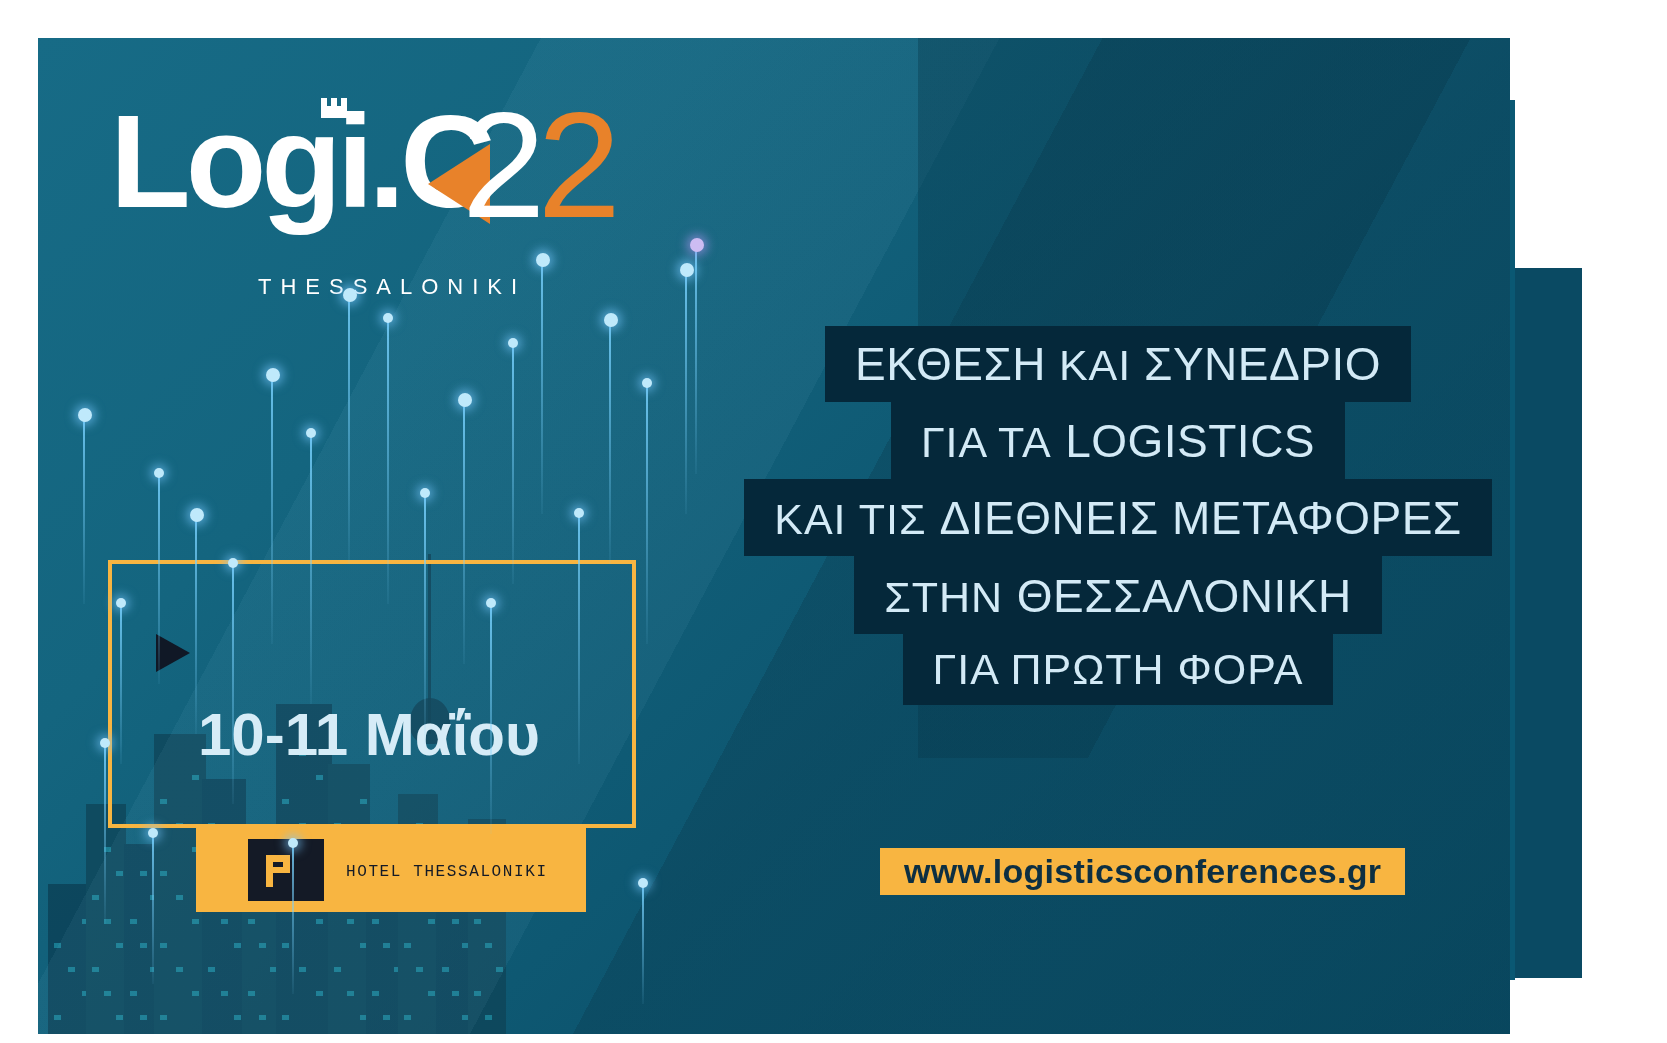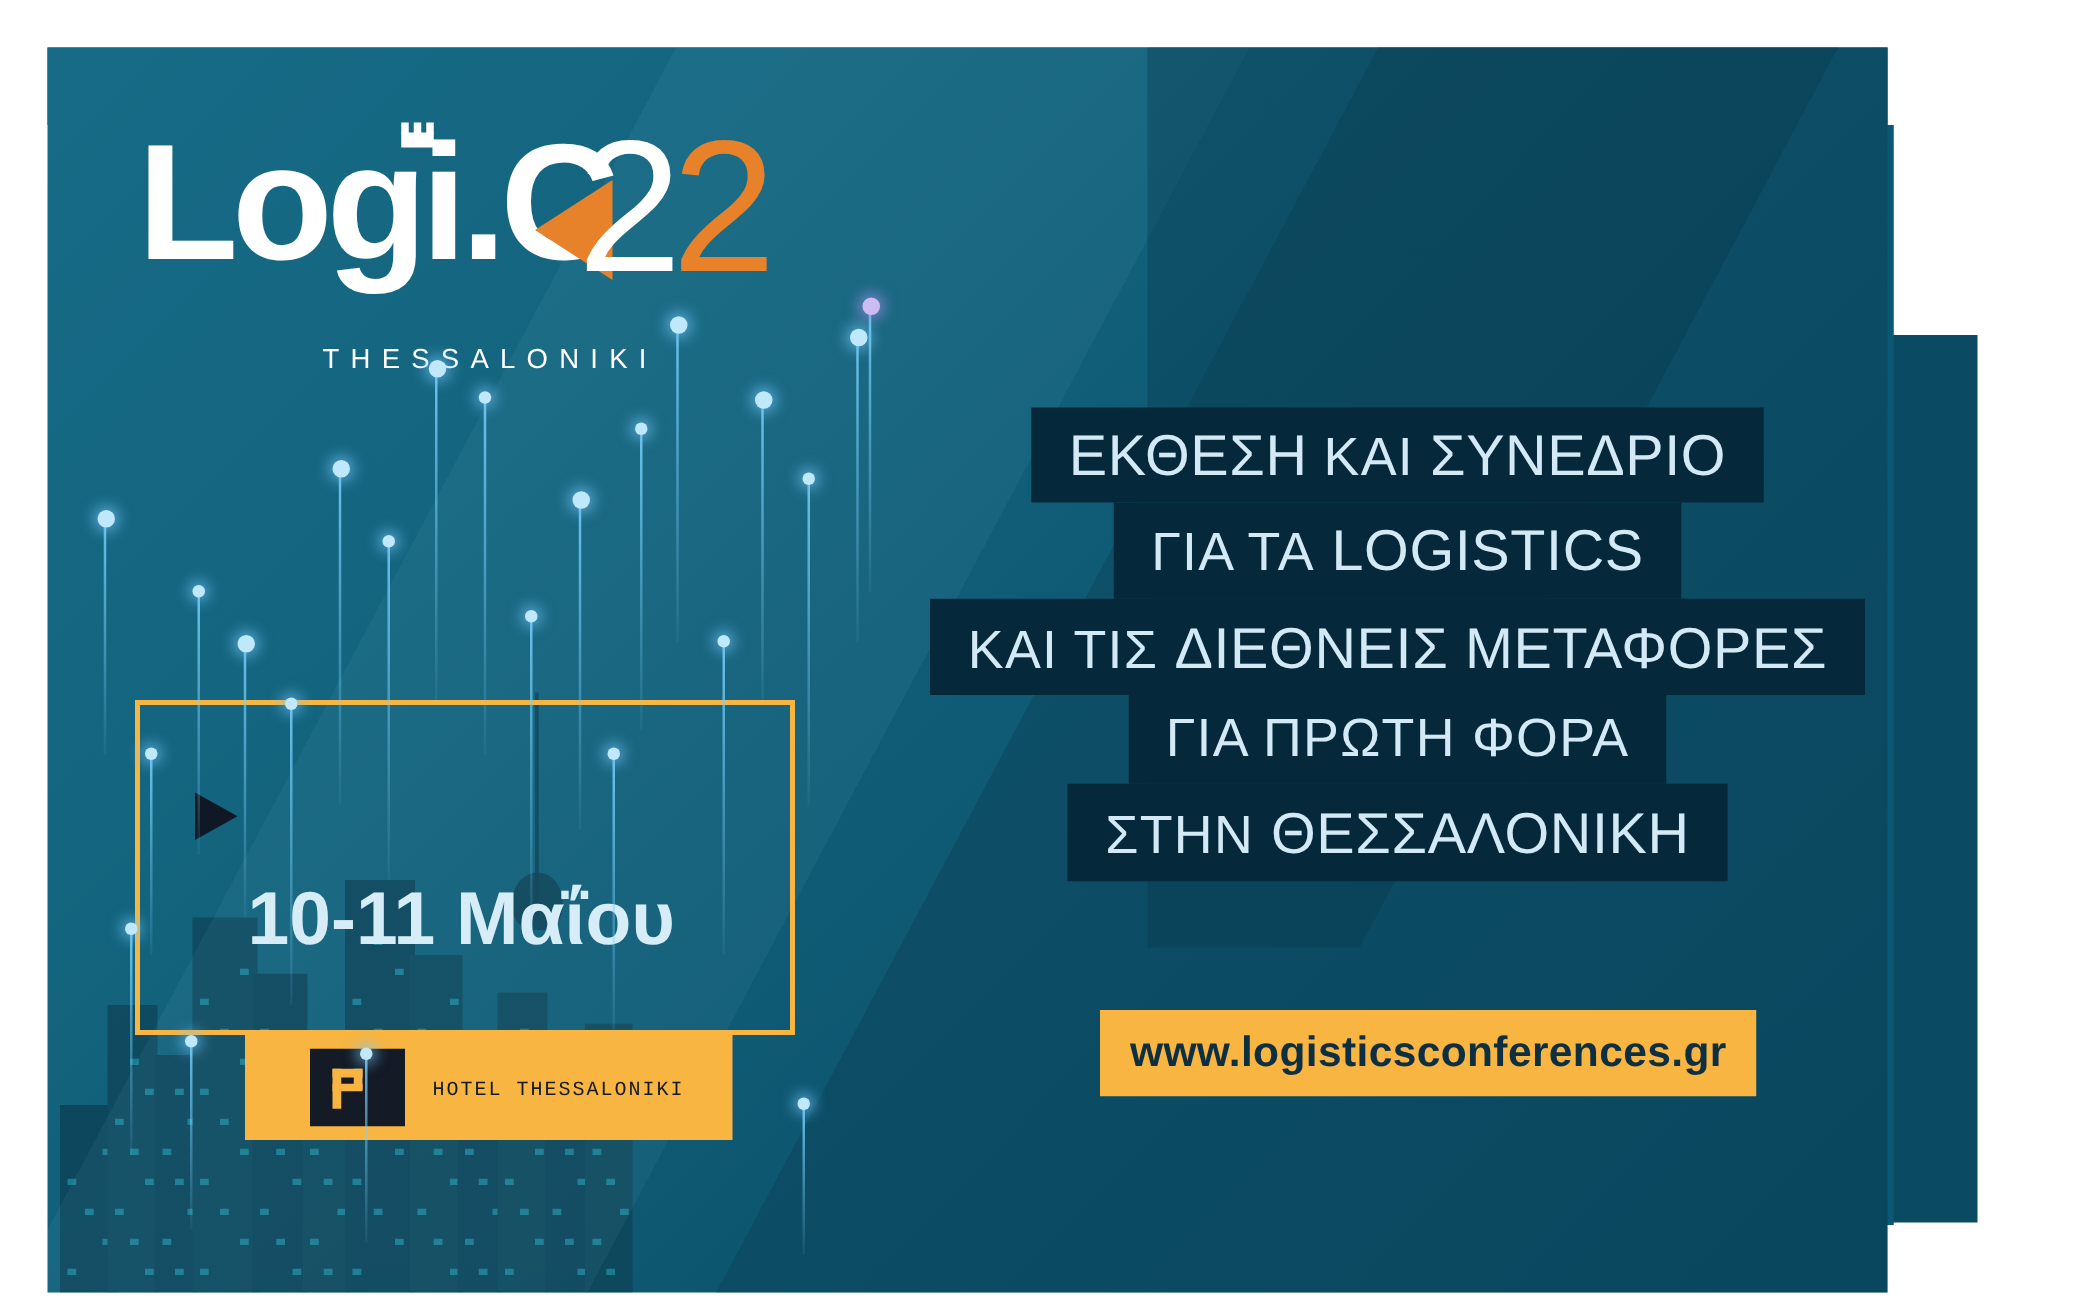--- a/index.html
+++ b/index.html
@@ -92,21 +92,21 @@
   .hl-block{background:#05283a;color:#d3eaf6;padding:11px 30px;white-space:nowrap;}
   .hl-light{font-weight:300;font-size:43px;letter-spacing:1px;}
   .hl-bold{font-weight:400;font-size:46px;letter-spacing:0.5px;}
   .hl-line1{font-size:46px;}
   .hl-line2{font-size:48px;}
   .hl-line3{font-size:47px;}
   .hl-line4{font-size:43px;}
   .hl-line5{font-size:49px;}
 
   
-  #url-badge{position:absolute;left:842px;top:770px;background:#f8b541;padding:15px 24px;}
+  #url-badge{position:absolute;left:842px;top:810px;background:#f8b541;padding:4px 24px;}
   #url-text{font-size:34px;font-weight:700;color:#0d2f42;letter-spacing:0.3px;}
 </style>
 </head>
 <body>
 
 <div id="stage">
 
   <div class="layer" id="layer-back-right"></div>
   <div class="layer" id="layer-back-top"></div>
   <div class="layer" id="layer-mid"></div>
@@ -273,24 +273,24 @@
       <div class="hl-row">
         <div class="hl-block hl-line1"><span class="hl-bold">ΕΚΘΕΣΗ</span> <span class="hl-light">ΚΑΙ</span> <span class="hl-bold">ΣΥΝΕΔΡΙΟ</span></div>
       </div>
       <div class="hl-row">
         <div class="hl-block hl-line2"><span class="hl-light">ΓΙΑ ΤΑ</span> <span class="hl-bold">LOGISTICS</span></div>
       </div>
       <div class="hl-row">
         <div class="hl-block hl-line3"><span class="hl-light">ΚΑΙ ΤΙΣ</span> <span class="hl-bold">ΔΙΕΘΝΕΙΣ ΜΕΤΑΦΟΡΕΣ</span></div>
       </div>
       <div class="hl-row">
+        <div class="hl-block hl-line5"><span class="hl-light">ΣΤΗΝ</span> <span class="hl-bold">ΘΕΣΣΑΛΟΝΙΚΗ</span></div>
+      </div>
+      <div class="hl-row">
         <div class="hl-block hl-line4"><span class="hl-light">ΓΙΑ ΠΡΩΤΗ ΦΟΡΑ</span></div>
-      </div>
-      <div class="hl-row">
-        <div class="hl-block hl-line5"><span class="hl-light">ΣΤΗΝ</span> <span class="hl-bold">ΘΕΣΣΑΛΟΝΙΚΗ</span></div>
       </div>
     </div>
 
     <div id="url-badge">
       <span id="url-text">www.logisticsconferences.gr</span>
     </div>
 
   <div class="stalk" style="left: 45px; top: 376px; height: 190px;"></div>
       <div class="bulb" style="left: 40px; top: 370px;"></div>
       <div class="stalk" style="left: 82px; top: 566px; height: 160px;"></div>

